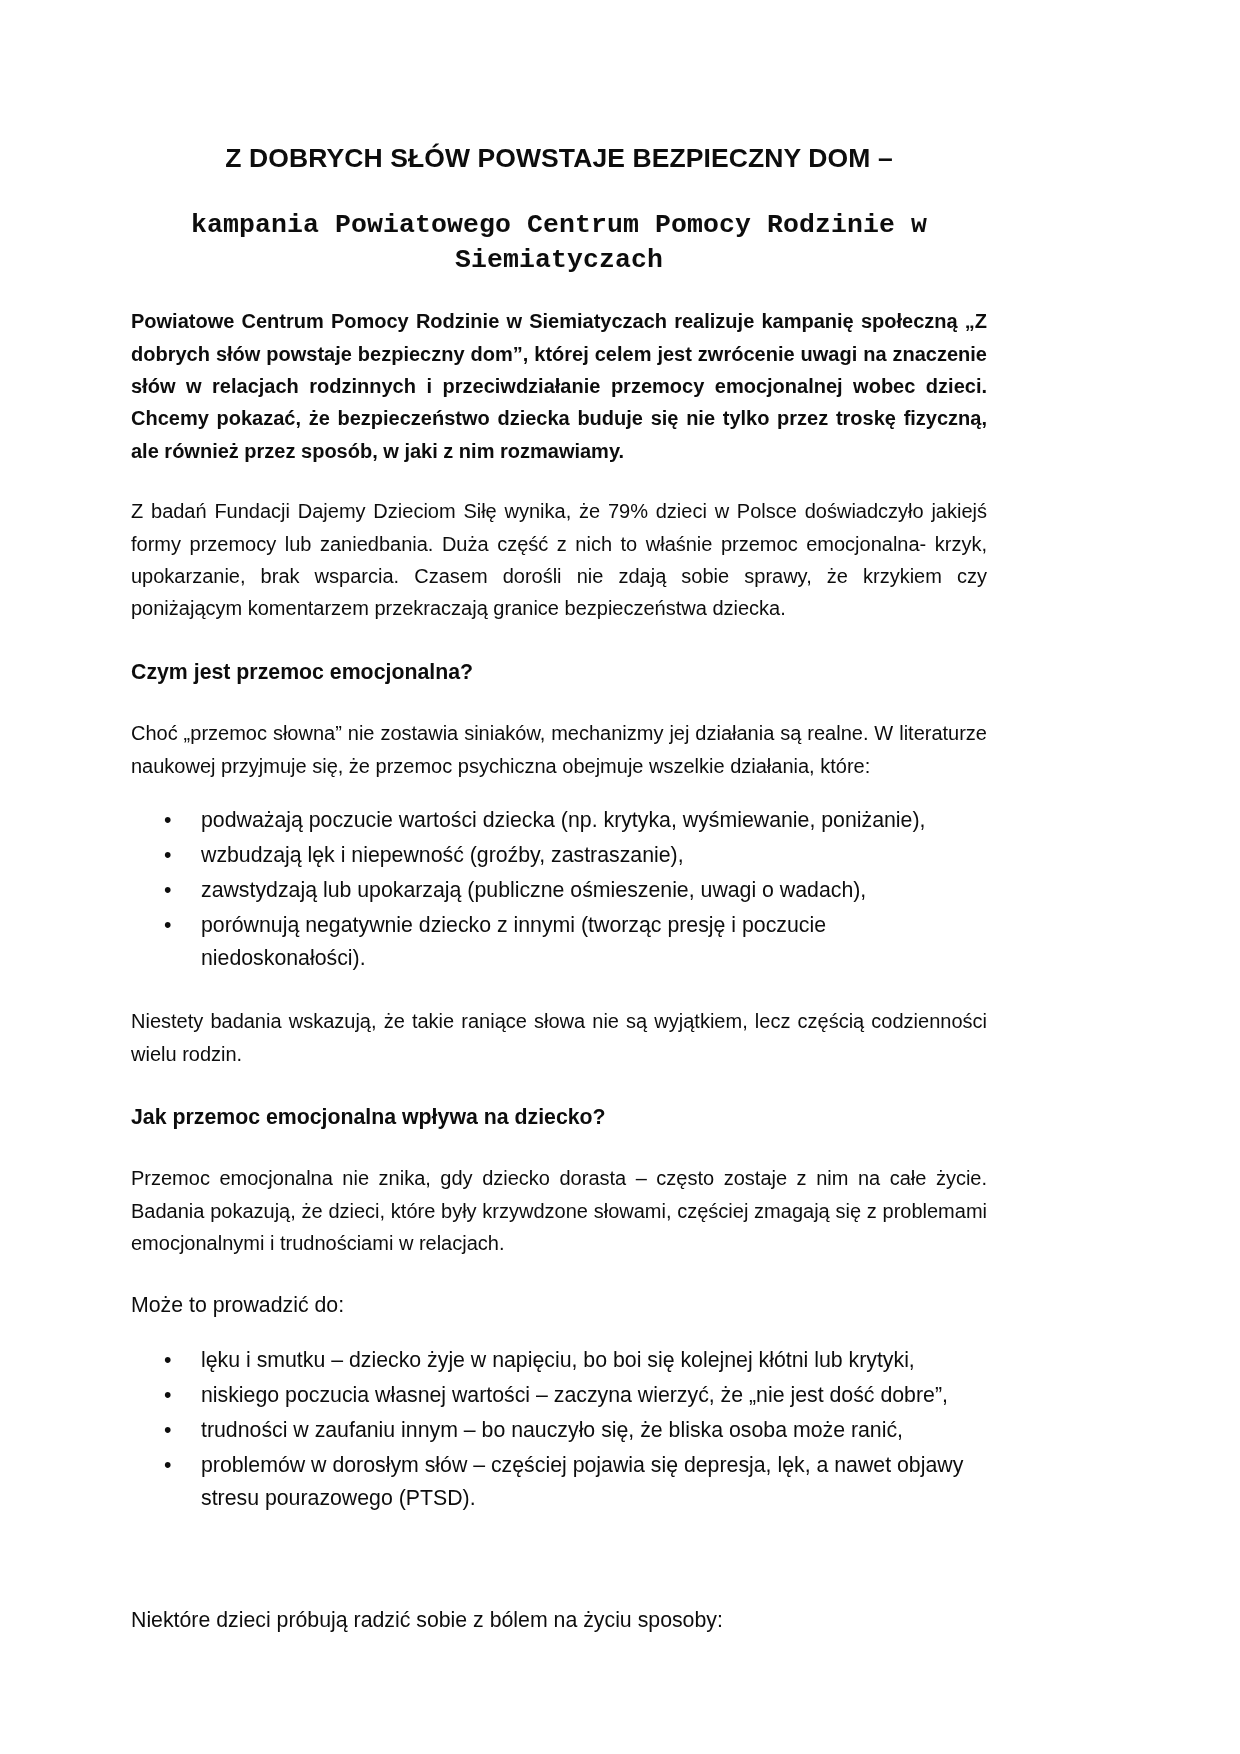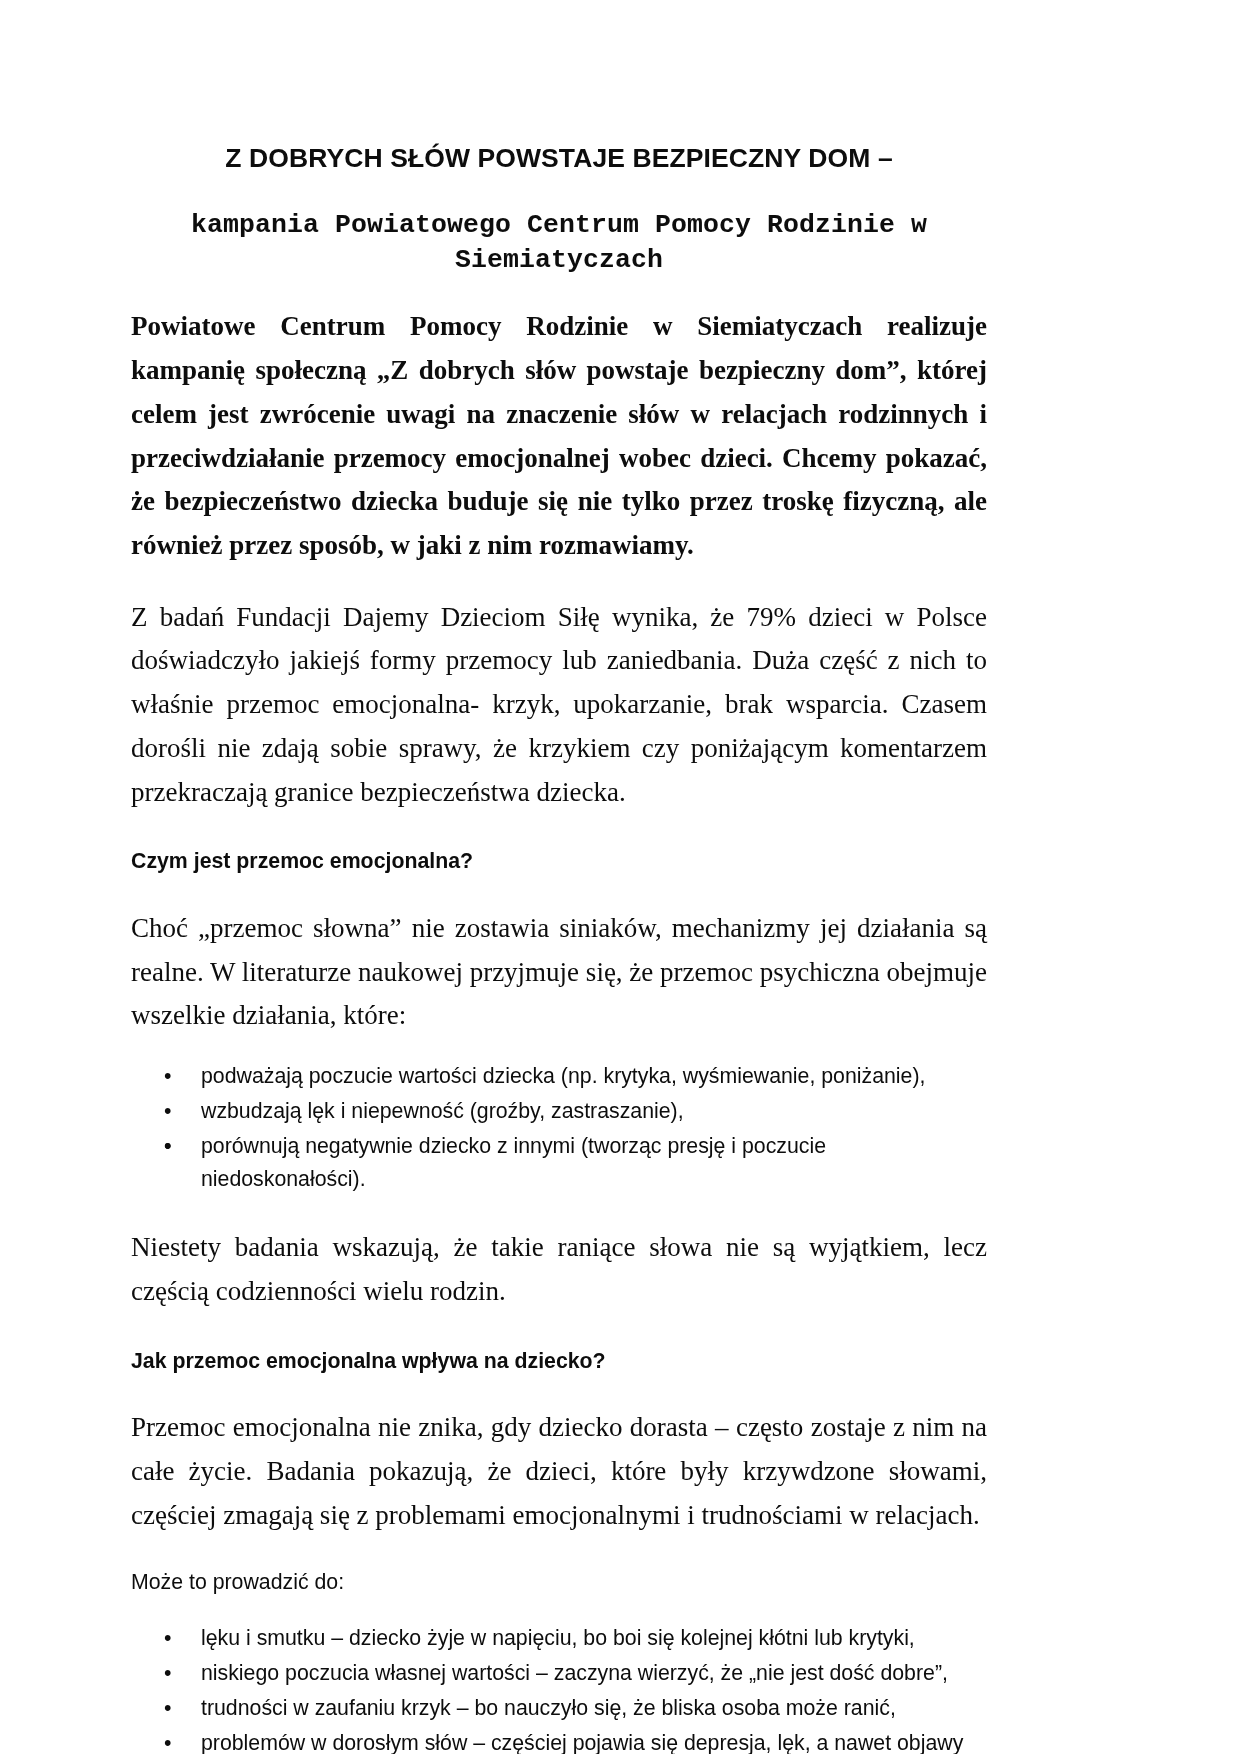--- a/index.html
+++ b/index.html
@@ -40,27 +40,26 @@
     font-weight: bold;
     text-align: center;
     line-height: 1.3;
     margin: 0;
     padding-top: 33px;
     letter-spacing: 0.1px;
     font-family: Liberation Mono, monospace;
   }
   
   p.body-para {
-    font-size: 27px;
+    font-size: 20px;
     line-height: 1.62;
     text-align: justify;
     margin: 0;
     padding-top: 28px;
     hyphens: none;
-    font-family: Liberation Serif, serif;
   }
   p.body-para.bold {
     font-weight: bold;
   }
   p.lead-in {
     font-size: 21.3px;
     line-height: 1.62;
     text-align: left;
     margin: 0;
     padding-top: 28px;
@@ -120,20 +119,21 @@
       <li>
         <span class="bullet-dot">•</span>
         <span>podważają poczucie wartości dziecka (np. krytyka, wyśmiewanie, poniżanie),</span>
       </li>
       <li>
         <span class="bullet-dot">•</span>
         <span>wzbudzają lęk i niepewność (groźby, zastraszanie),</span>
       </li>
       <li>
         <span class="bullet-dot">•</span>
+        <span>zawstydzają lub upokarzają (publiczne ośmieszenie, uwagi o wadach),</span>
       </li>
       <li>
         <span class="bullet-dot">•</span>
         <span>porównują negatywnie dziecko z innymi (tworząc presję i poczucie niedoskonałości).</span>
       </li>
     </ul>
 
     <p class="body-para">Niestety badania wskazują, że takie raniące słowa nie są wyjątkiem, lecz częścią codzienności wielu rodzin.</p>
 
     <h2 class="section-heading">Jak przemoc emocjonalna wpływa na dziecko?</h2>
@@ -146,21 +146,21 @@
       <li>
         <span class="bullet-dot">•</span>
         <span>lęku i smutku – dziecko żyje w napięciu, bo boi się kolejnej kłótni lub krytyki,</span>
       </li>
       <li>
         <span class="bullet-dot">•</span>
         <span>niskiego poczucia własnej wartości – zaczyna wierzyć, że „nie jest dość dobre”,</span>
       </li>
       <li>
         <span class="bullet-dot">•</span>
-        <span>trudności w zaufaniu krzyk – bo nauczyło się, że bliska osoba może ranić,</span>
+        <span>trudności w zaufaniu innym – bo nauczyło się, że bliska osoba może ranić,</span>
       </li>
       <li>
         <span class="bullet-dot">•</span>
         <span>problemów w dorosłym słów – częściej pojawia się depresja, lęk, a nawet objawy stresu pourazowego (PTSD).</span>
       </li>
     </ul>
 
     <div class="spacer-gap"></div>
 
     <p class="lead-in">Niektóre dzieci próbują radzić sobie z bólem na życiu sposoby:</p>

